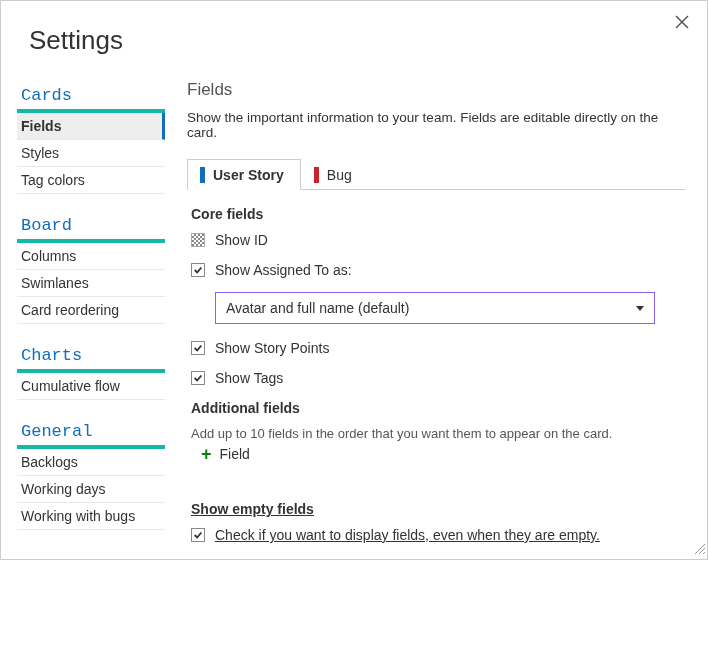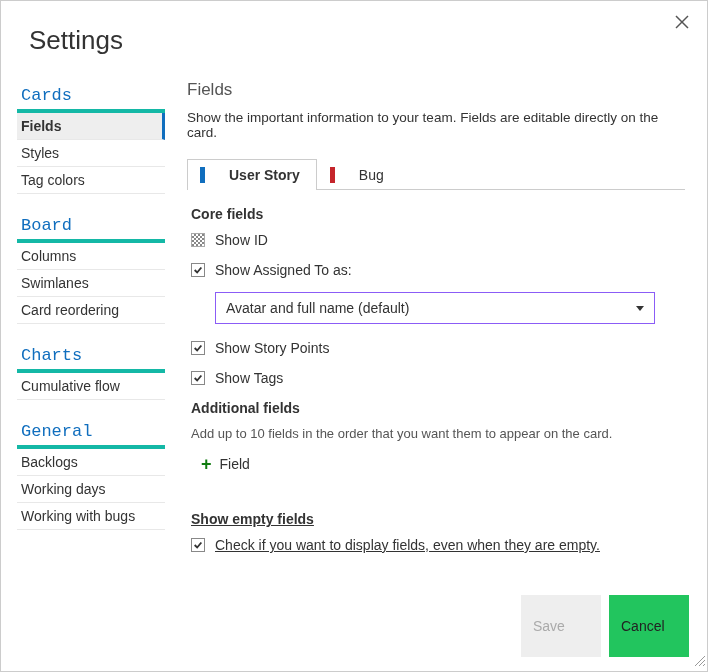--- a/index.html
+++ b/index.html
@@ -5,21 +5,21 @@
   * { box-sizing: border-box; }
   body {
     margin: 0;
     font-family: "Segoe UI", Arial, sans-serif;
     font-size: 14px;
     color: #333;
     background: #fff;
   }
   .dialog {
     width: 708px;
-    height: 672px;
+    height: 560px;
     border: 1px solid #ccc;
     position: relative;
     background: #fff;
     display: flex;
     flex-direction: column;
   }
   .close-btn {
     position: absolute;
     top: 14px;
     right: 18px;
@@ -79,21 +79,21 @@
   .tabs {
     display: flex;
     border-bottom: 1px solid #ccc;
     margin-bottom: 16px;
   }
   .tab {
     padding: 7px 16px 7px 12px;
     cursor: pointer;
     display: flex;
     align-items: center;
-    gap: 24px;
+    gap: 8px;
     font-size: 14px;
     color: #333;
     border: 1px solid transparent;
     border-bottom: none;
     position: relative;
     top: 1px;
   }
   .tab.active {
     border-color: #ccc;
     background: #fff;
@@ -103,21 +103,20 @@
     width: 5px;
     height: 16px;
   }
   .section-head {
     font-weight: 600;
     margin: 8px 0 10px 0;
   }
   .subdesc {
     font-size: 13px;
     color: #555;
-    margin-bottom: 10px;
   }
   .check-row {
     display: flex;
     align-items: center;
     gap: 10px;
     margin: 6px 0 14px 0;
   }
   .check-row .chk {
     width: 14px;
     height: 14px;

